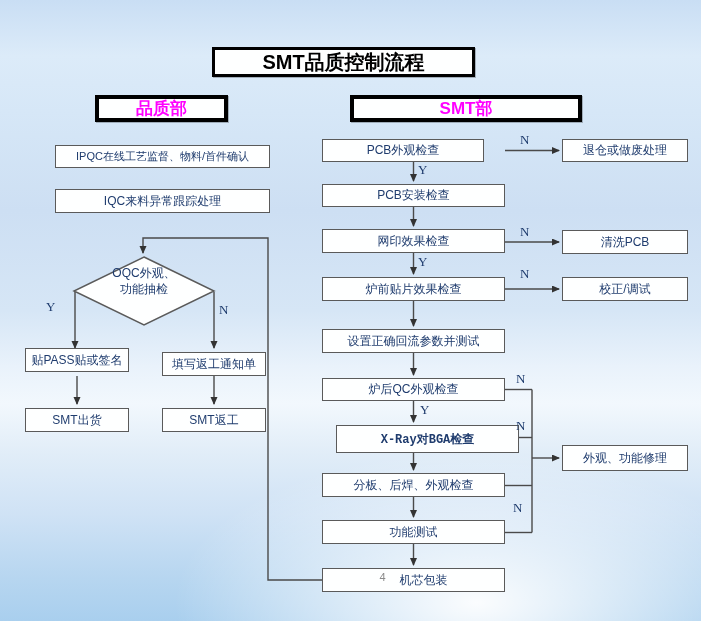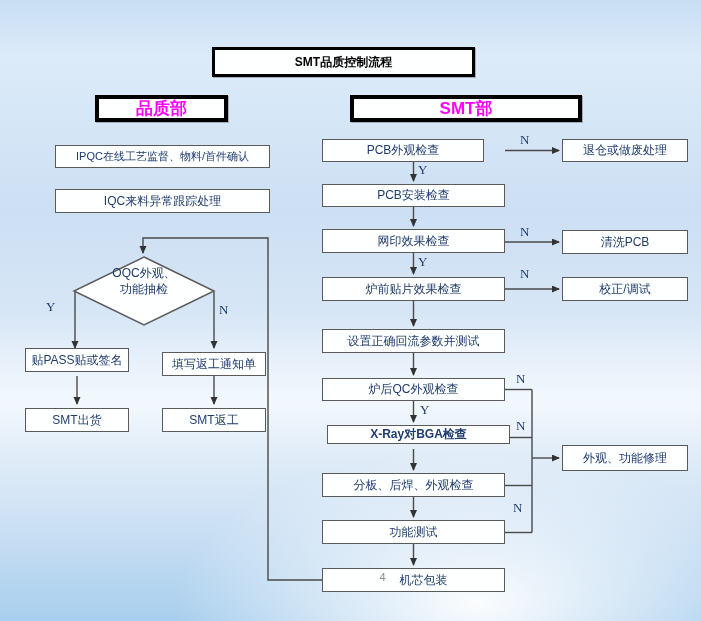--- a/index.html
+++ b/index.html
@@ -20,21 +20,21 @@
     position:absolute;z-index:2;
     background:var(--box-fill,#fff);
     border:1.5px solid var(--box-border,#5a5a5a);
     box-sizing:border-box;
     display:flex;align-items:center;justify-content:center;
     font-size:12px;color:var(--text,#1f3c6e);
     white-space:nowrap;
   }
   .frame{
     border:3px solid var(--frame-border,#000);
-    font-weight:bold;color:#000;font-size:12px;
+    font-weight:bold;color:#000;font-size:20px;
     box-shadow:1px 1px 0 rgba(0,0,0,.25);
   }
   .hdr{
     border:4px solid var(--frame-border,#000);
     font-weight:bold;font-size:17px;
     color:var(--header-text,#f0f);
     box-shadow:1px 1px 0 rgba(0,0,0,.25);
   }
   .small{font-size:11px;}
   .bold{font-weight:bold;}
@@ -114,21 +114,21 @@
   <div class="box" style="left:25px;top:408px;width:104px;height:24px;">SMT出货</div>
   <div class="box" style="left:162px;top:352px;width:104px;height:24px;">填写返工通知单</div>
   <div class="box" style="left:162px;top:408px;width:104px;height:24px;">SMT返工</div>
 
   <div class="box" style="left:322px;top:139px;width:162px;height:23px;">PCB外观检查</div>
   <div class="box" style="left:322px;top:184px;width:183px;height:23px;">PCB安装检查</div>
   <div class="box" style="left:322px;top:229px;width:183px;height:24px;">网印效果检查</div>
   <div class="box" style="left:322px;top:277px;width:183px;height:24px;">炉前贴片效果检查</div>
   <div class="box" style="left:322px;top:329px;width:183px;height:24px;">设置正确回流参数并测试</div>
   <div class="box" style="left:322px;top:378px;width:183px;height:23px;">炉后QC外观检查</div>
-  <div class="box bold" style="left:327px;top:425px;width:183px;height:19px;">X-Ray对BGA检查</div>
+  <div class="box bold" style="left:336px;top:425px;width:183px;height:28px;font-family:Liberation Mono, monospace;">X-Ray对BGA检查</div>
   <div class="box" style="left:322px;top:473px;width:183px;height:24px;">分板、后焊、外观检查</div>
   <div class="box" style="left:322px;top:520px;width:183px;height:24px;">功能测试</div>
   <div class="box" style="left:322px;top:568px;width:183px;height:24px;">
     <span class="pfx">4</span>
     <span>机芯包装</span>
   </div>
 
   <div class="box" style="left:562px;top:139px;width:126px;height:23px;">退仓或做废处理</div>
   <div class="box" style="left:562px;top:230px;width:126px;height:24px;">清洗PCB</div>
   <div class="box" style="left:562px;top:277px;width:126px;height:24px;">校正/调试</div>

